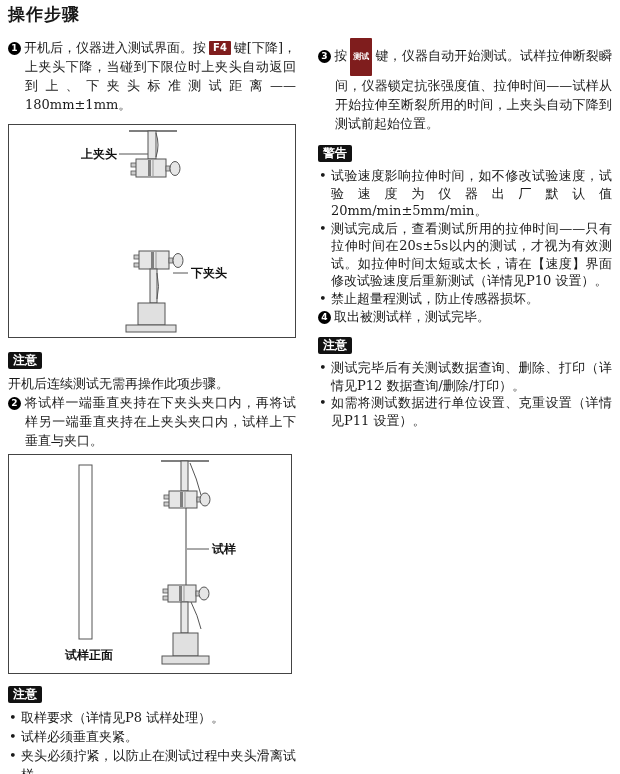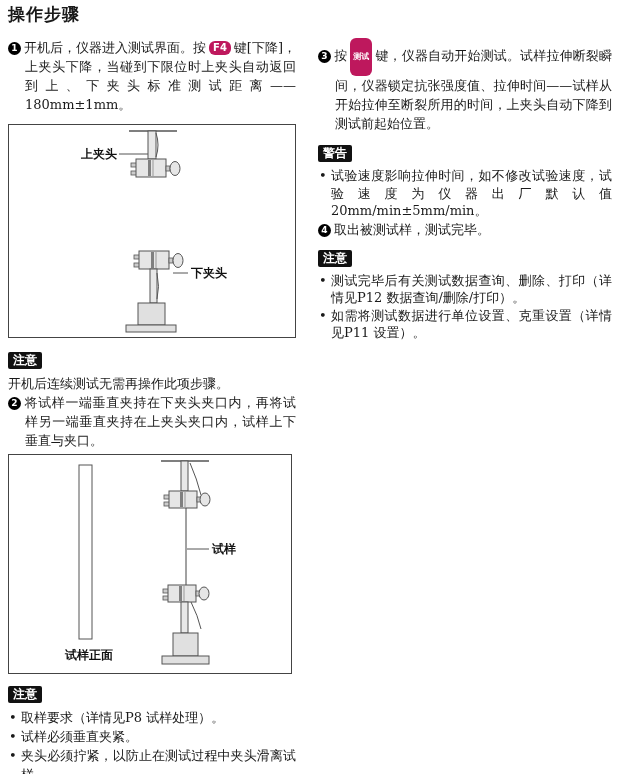--- a/index.html
+++ b/index.html
@@ -20,22 +20,22 @@
   .col-right { width: 294px; flex: none; }
 
   p.step { margin: 0; line-height: 19px; padding-left: 17px; text-indent: -17px; text-align: justify; }
   .stepnum {
     display: inline-block; width: 13px; height: 13px; line-height: 13px;
     border-radius: 50%; background: #000; color: #fff;
     font-family: "DejaVu Sans", sans-serif; font-size: 9px; font-weight: bold;
     text-align: center; text-indent: 0; margin-right: 3px; vertical-align: 1px;
   }
   .key {
-    display: inline-block; background: #be185d; color: #fff;
-    border-radius: 6px; padding: 0 4px; margin: 0 3px;
+    display: inline-block; background: #7f1d1d; color: #fff;
+    border-radius: 1px; padding: 0 4px; margin: 0 3px;
     font-family: "DejaVu Sans", sans-serif; font-weight: bold;
     font-size: 10px; line-height: 14px; text-indent: 0; vertical-align: 1px;
   }
   .key.small { font-size: 8px; padding: 12px 3px; }
 
   .figure { border: 1px solid #444; background: #fff; }
   .fig1 { width: 288px; height: 214px; margin-top: 10px; text-align: center; }
   .fig2 { width: 284px; height: 220px; margin-top: 4px; }
   .figure svg { display: block; }
   .figlabel {
@@ -180,20 +180,22 @@
     <div class="col-right">
 
       <p class="step">
         <span class="stepnum">3</span><span>按</span><span class="key small">测试</span><span>键，仪器自动开始测试。试样拉伸断裂瞬间，仪器锁定抗张强度值、拉伸时间——试样从开始拉伸至断裂所用的时间，上夹头自动下降到测试前起始位置。</span>
       </p>
 
       <div class="section" style="margin-top:12px">
         <span class="seclabel">警告</span>
         <ul class="bullets">
           <li>试验速度影响拉伸时间，如不修改试验速度，试验速度为仪器出厂默认值20mm/min±5mm/min。</li>
+          <li>测试完成后，查看测试所用的拉伸时间——只有拉伸时间在20s±5s以内的测试，才视为有效测试。如拉伸时间太短或太长，请在【速度】界面修改试验速度后重新测试（详情见P10 设置）。</li>
+          <li>禁止超量程测试，防止传感器损坏。</li>
         </ul>
       </div>
 
       <p class="step mt-step4">
         <span class="stepnum">4</span><span>取出被测试样，测试完毕。</span>
       </p>
 
       <div class="section" style="margin-top:11px">
         <span class="seclabel">注意</span>
         <ul class="bullets">

